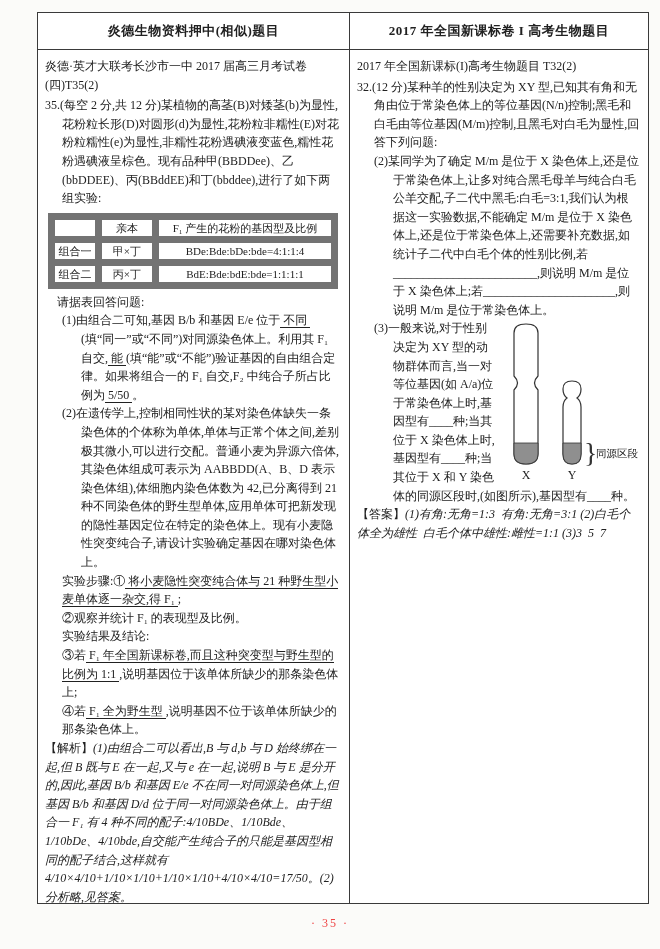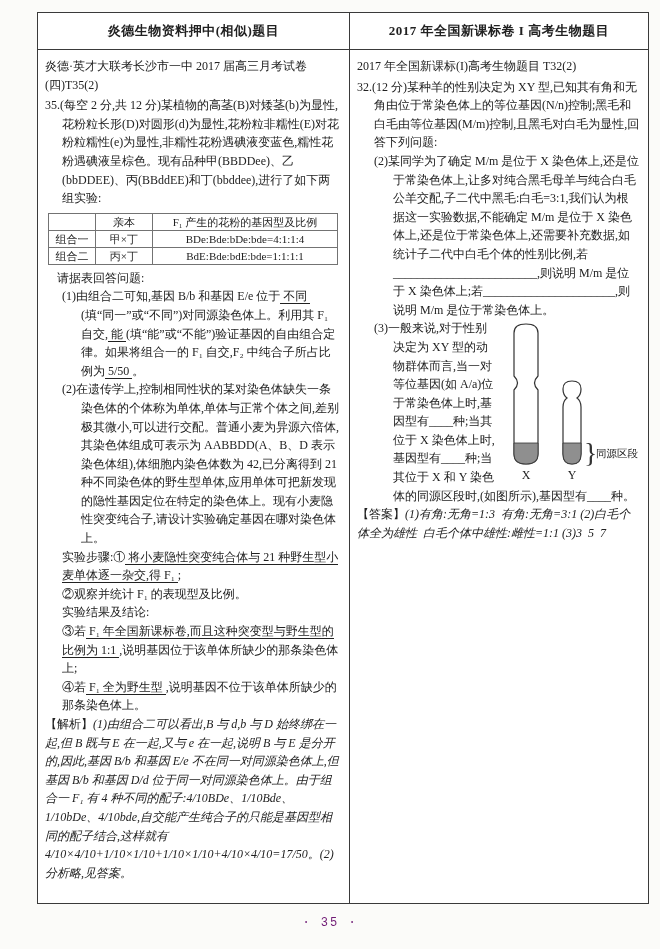--- a/index.html
+++ b/index.html
@@ -47,39 +47,38 @@
 
   table.gtable {
     width: 98%;
     margin: 5px auto 4px auto;
     border-collapse: collapse;
     text-align: center;
     font-size: 11px;
     line-height: 14px;
   }
   table.gtable td {
-    border: 1px solid #737373;
+    border: 7px solid #737373;
     padding: 1px 2px;
   }
   td.c1 { width: 47px; }
   td.c2 { width: 57px; }
 
   .fig {
     float: right;
     width: 140px; height: 164px;
     margin: 2px 0 0 2px;
     text-indent: 0;
   }
   .fig svg { display: block; }
 
   .pageno {
     position: absolute; left: 0; right: 0; top: 916px;
-    text-align: center; font-size: 12px; color: #701a75;
+    text-align: center; font-size: 12px; color: #ef4444;
     letter-spacing: 2px;
-    font-family: Liberation Mono, monospace;
   }
 </style>
 </head>
 <body>
 
 <div class="sheet">
   <div class="frame">
 
     <div class="hcell">炎德生物资料押中(相似)题目</div>
     <div class="hcell rightb">2017 年全国新课标卷 I 高考生物题目</div>

